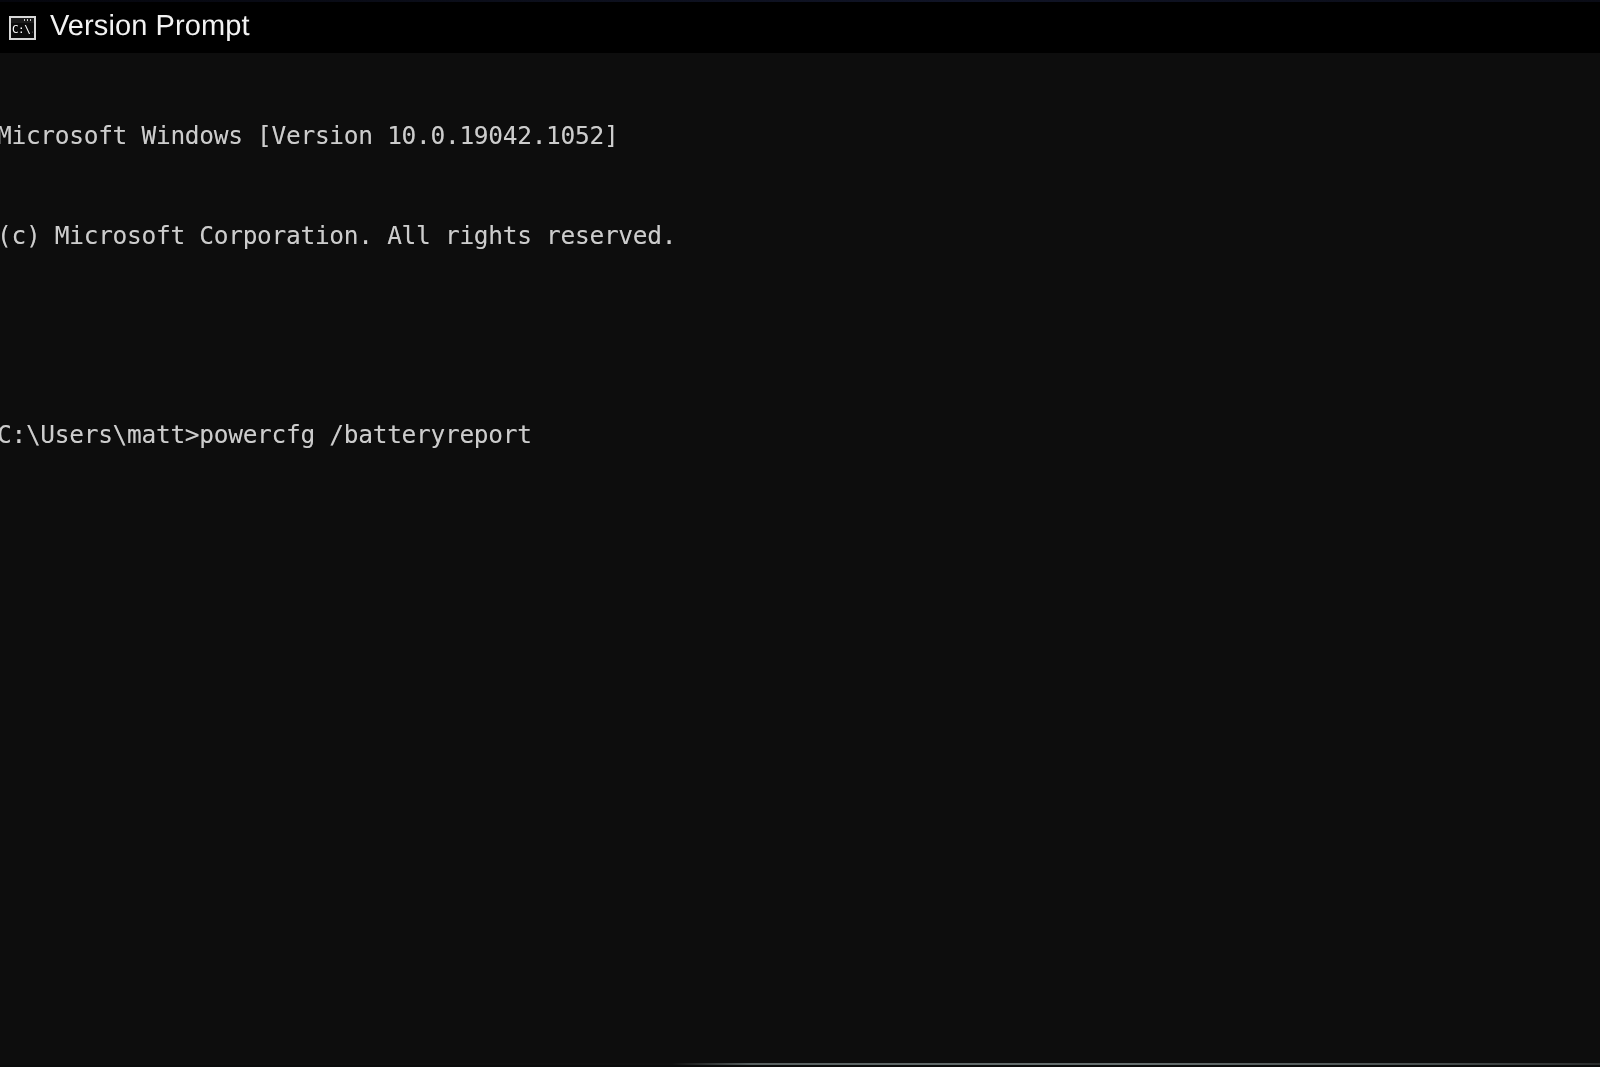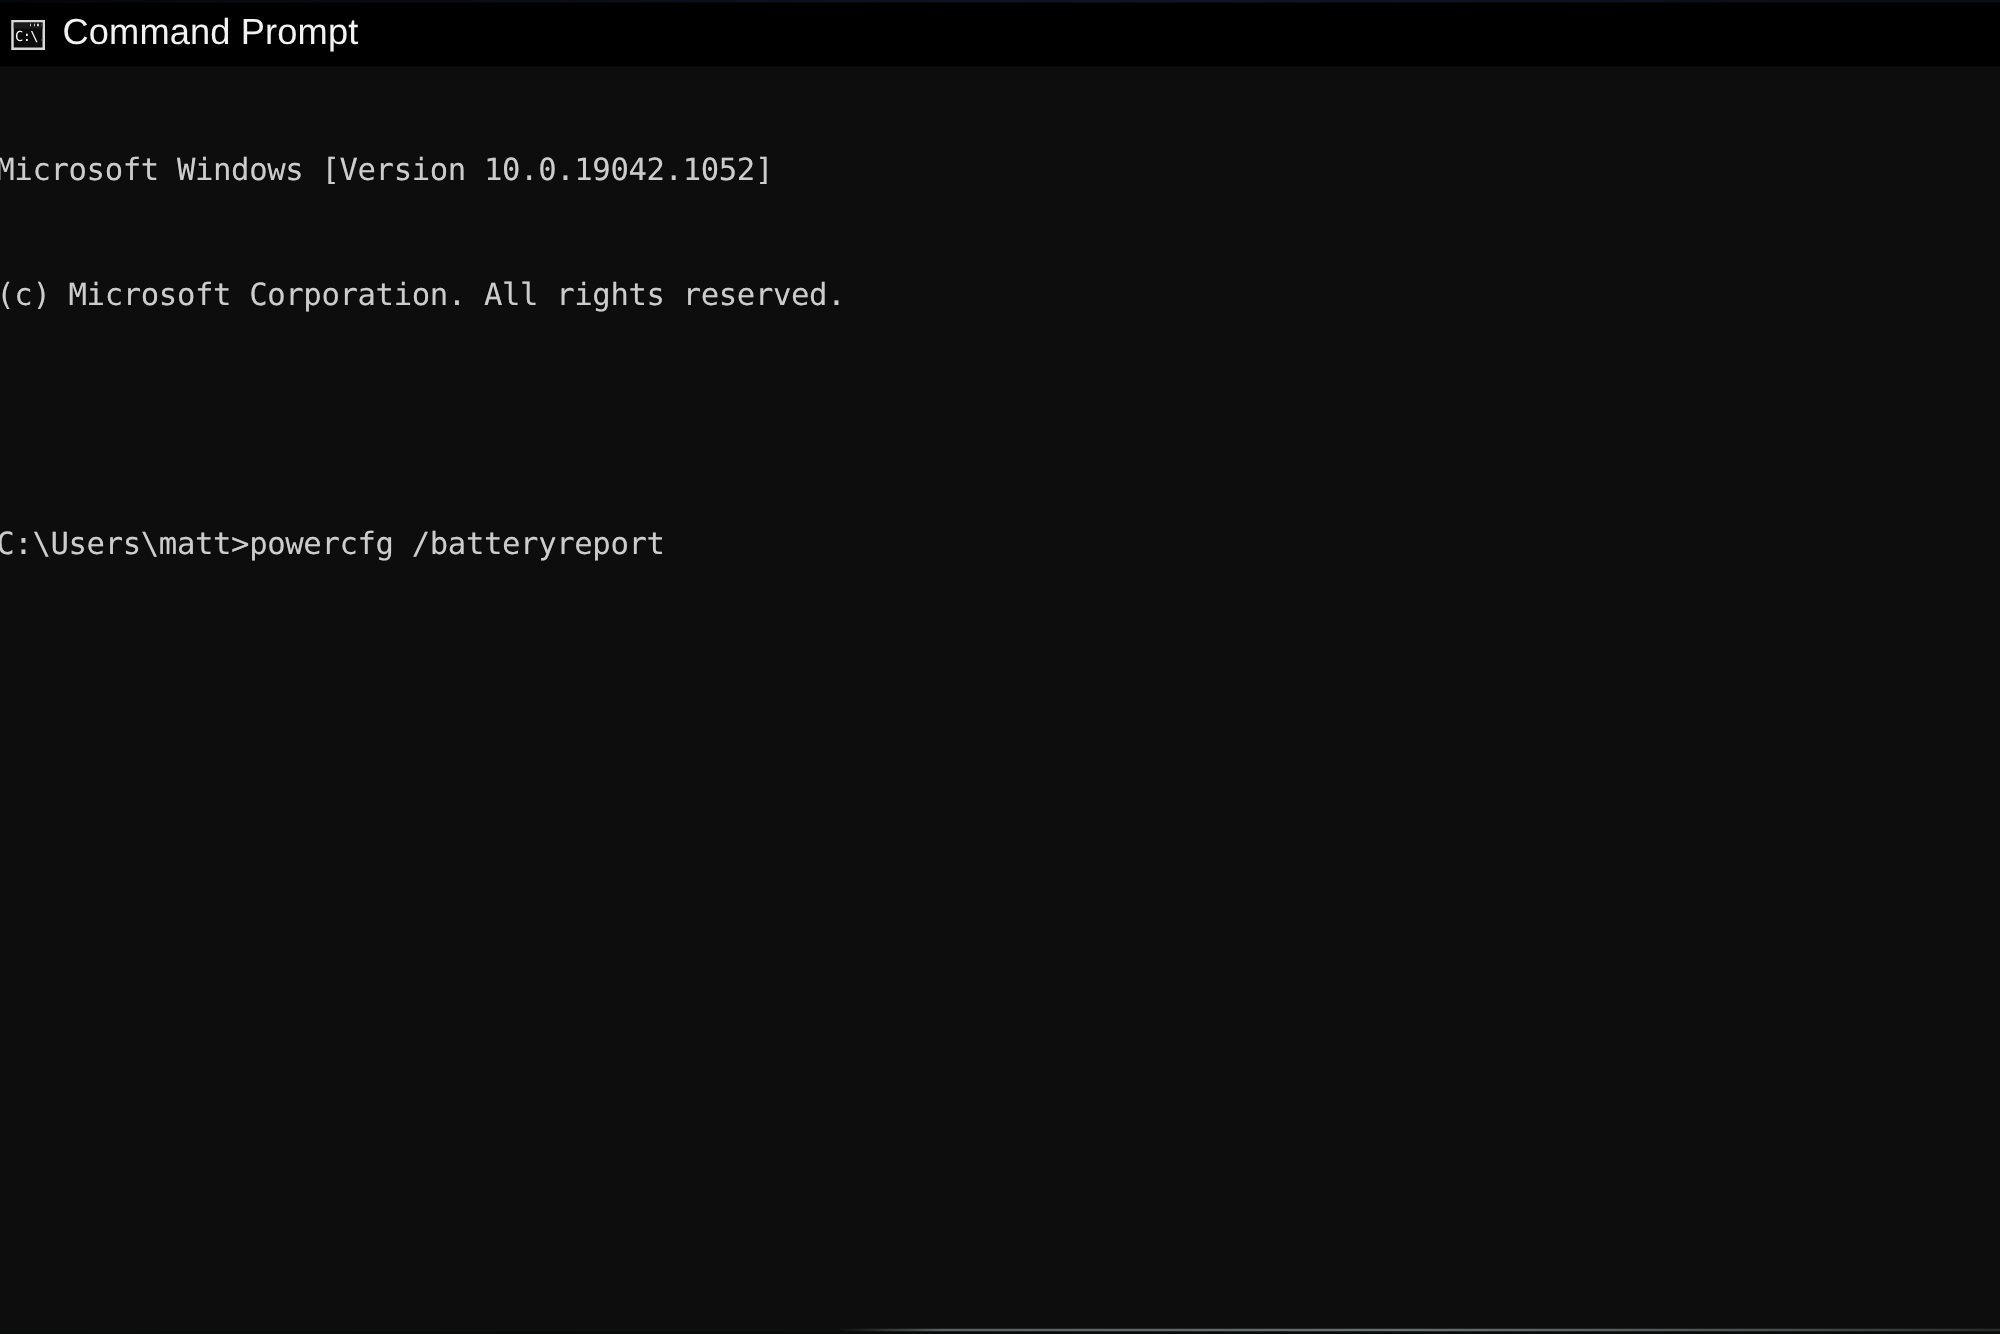--- a/index.html
+++ b/index.html
@@ -182,21 +182,21 @@
 
   <div id="title-bar">
 
     <div id="title-bar-icon">
       <div class="cmd-frame"></div>
       <div class="cmd-strip"></div>
       <div class="cmd-dots"></div>
       <div class="cmd-glyph">C:\.</div>
     </div>
 
-    <div id="title-bar-text">Command Prompt</div>
+    <div id="title-bar-text">Version Prompt</div>
   </div>
 
   <div id="console-body">
     <div id="console-text">
       <span class="line">Microsoft Windows [Version 10.0.19042.1052]</span>
       <span class="line">(c) Microsoft Corporation. All rights reserved.</span>
       <span class="line blank"></span>
       <span class="line">C:\Users\matt&gt;powercfg /batteryreport</span>
       <span id="console-cursor-row"></span>
     </div>

